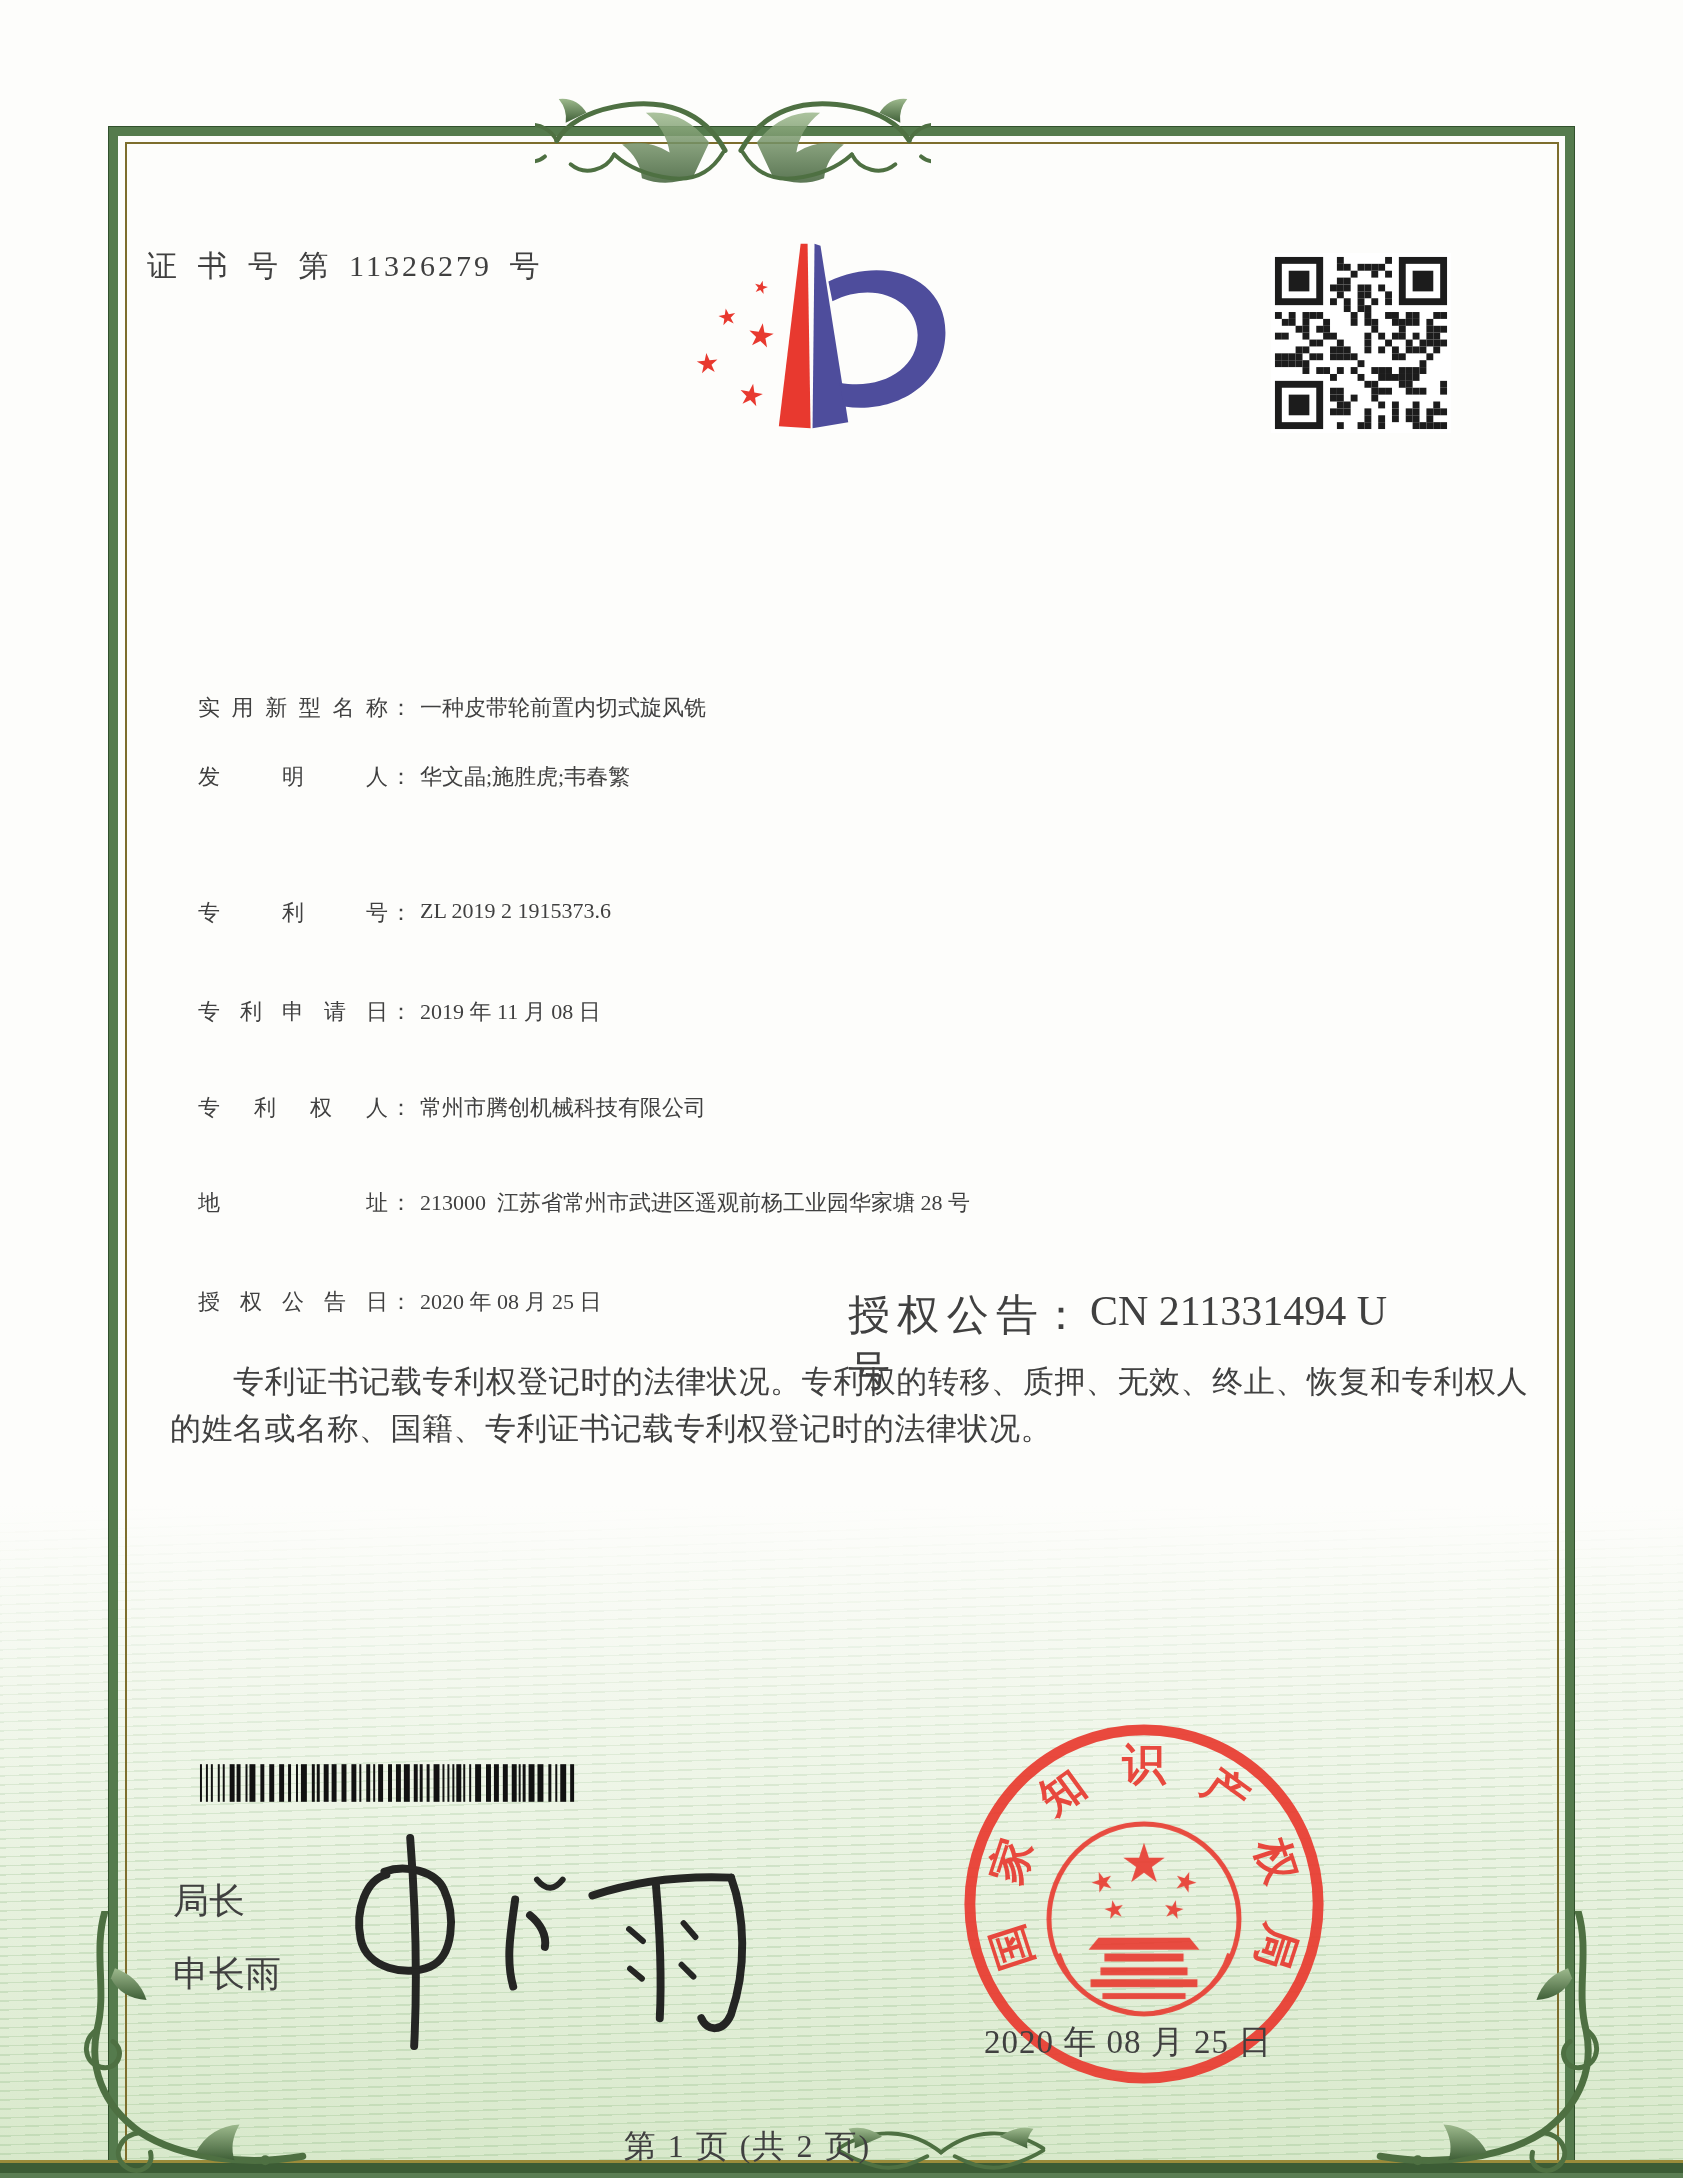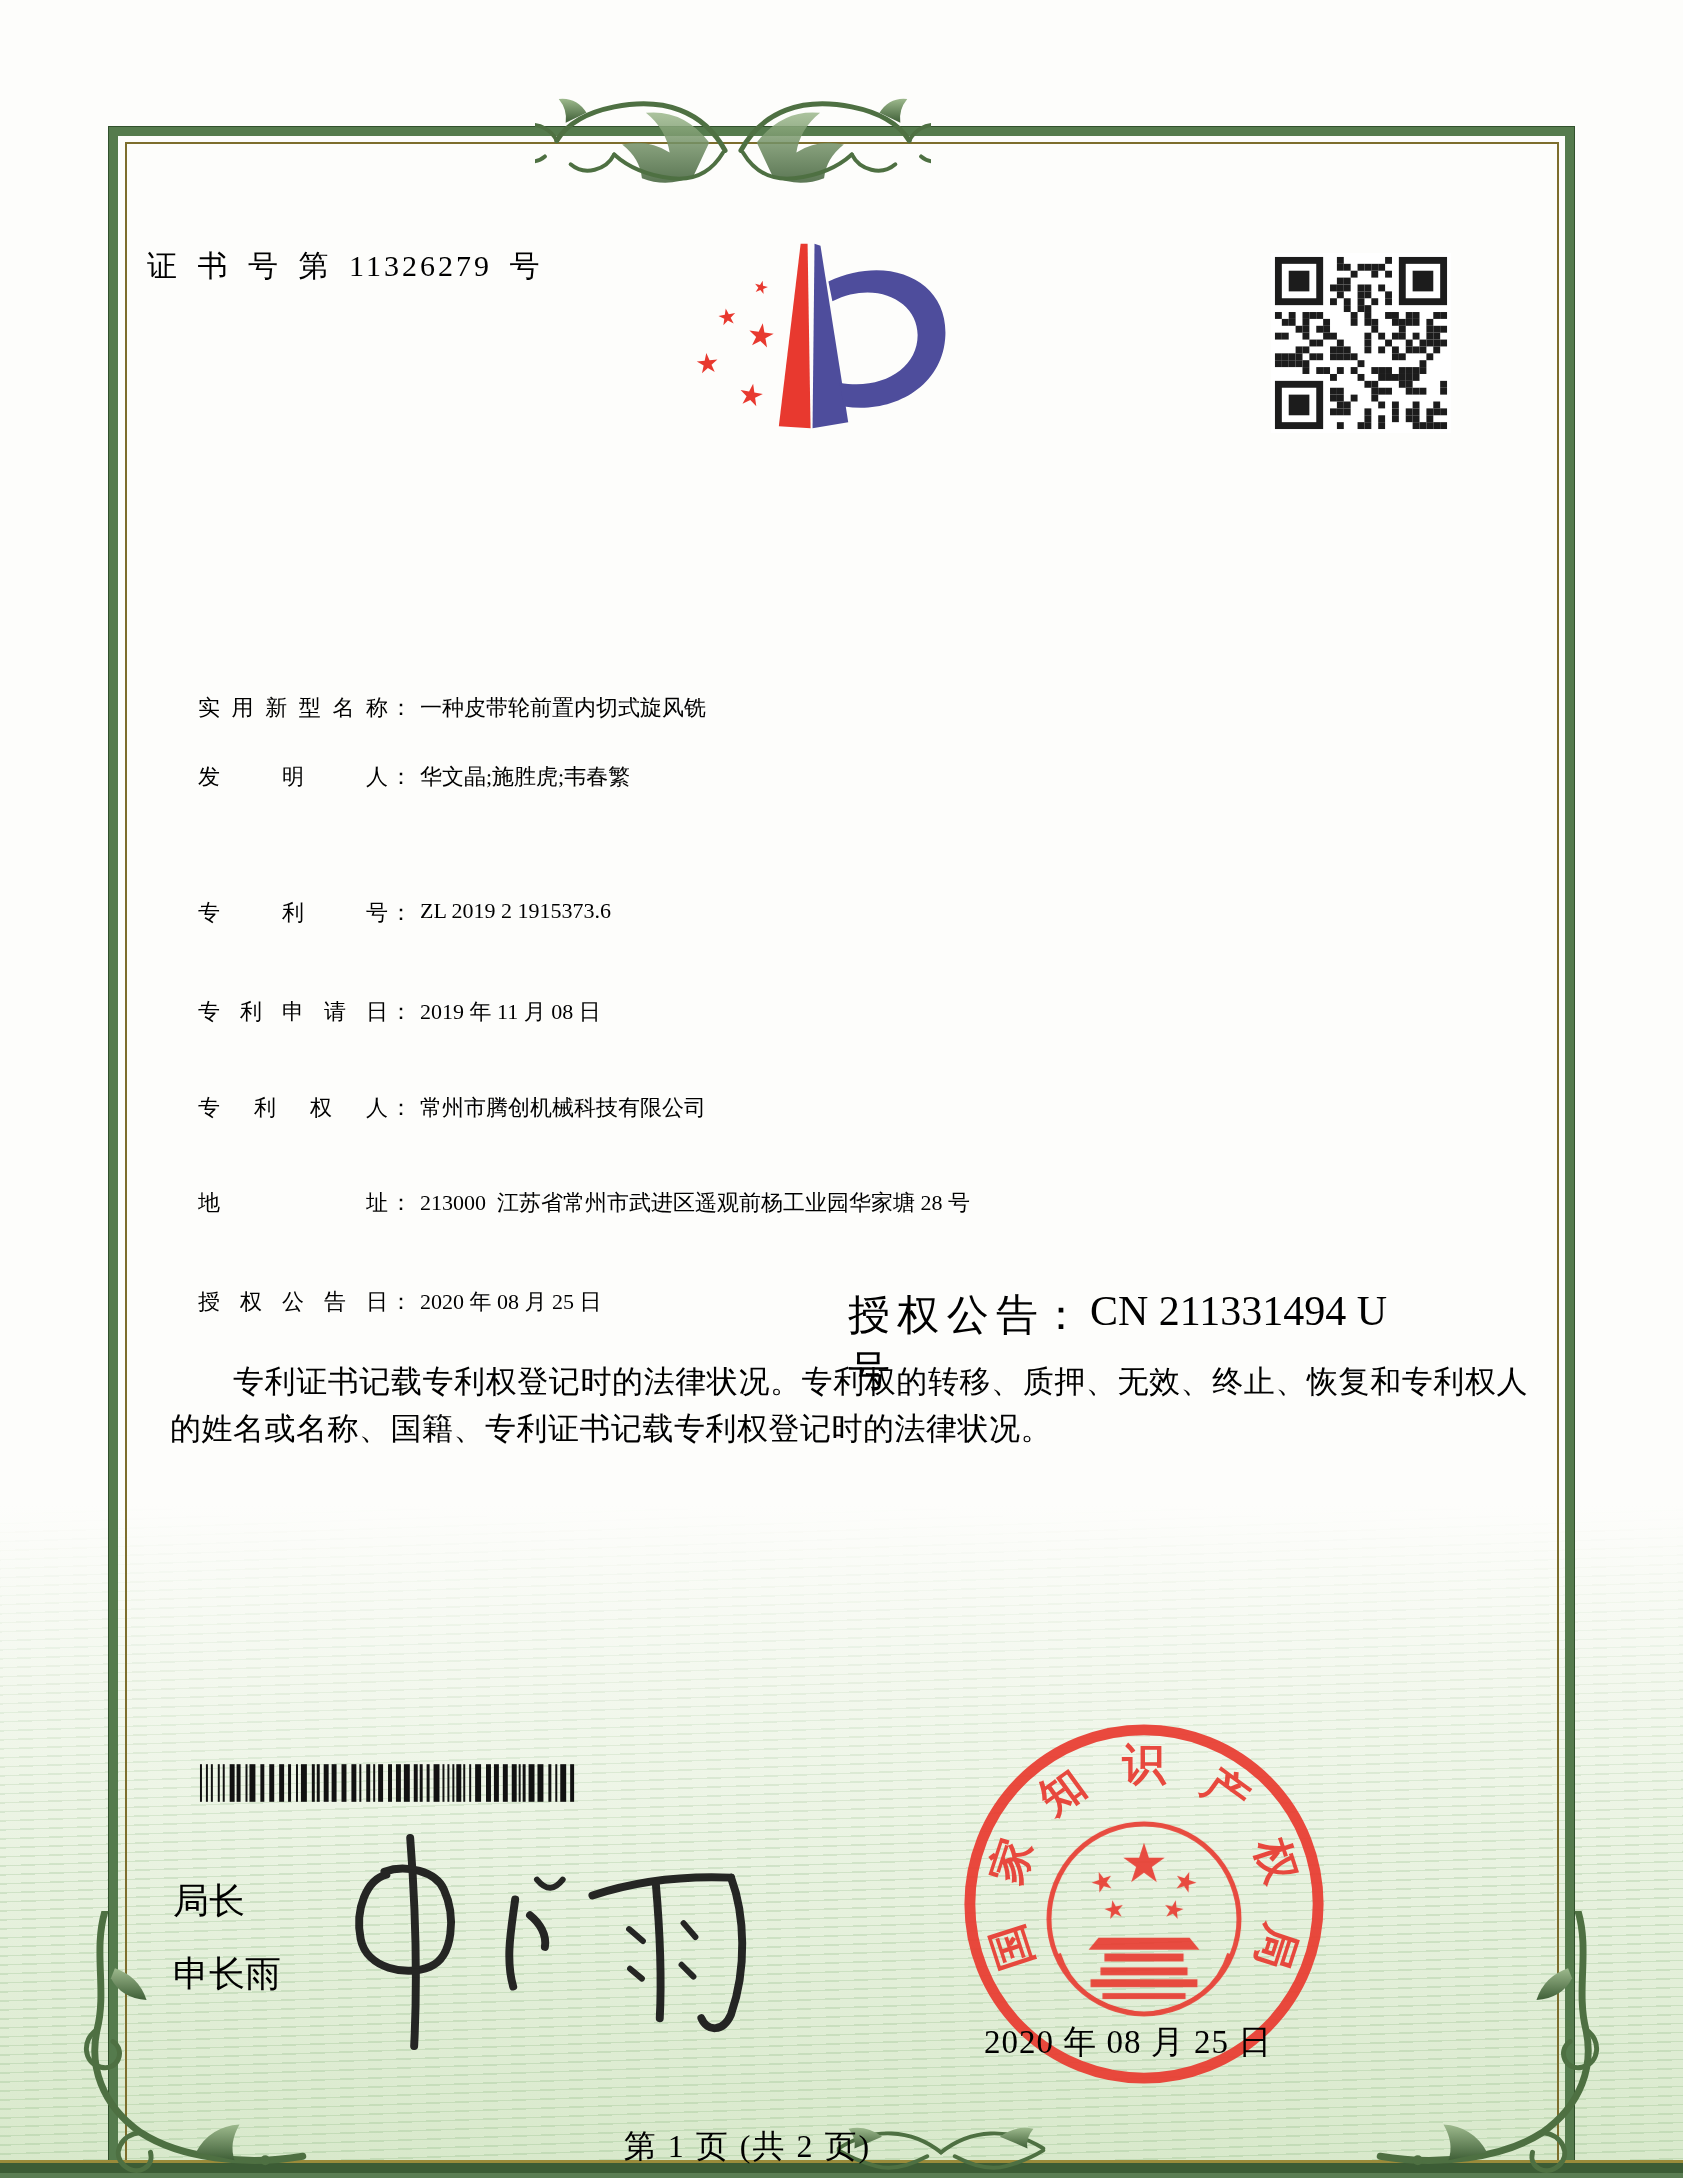--- a/index.html
+++ b/index.html
@@ -1,17 +1,17 @@
 <!DOCTYPE html>
 <html><head>
 <meta charset="utf-8">
 <style>
   html,body{margin:0;padding:0;background:#888;}
   .page{position:relative;width:1683px;height:2178px;background:#fdfdfb;overflow:hidden;
-        font-family:"Liberation Serif","DejaVu Serif",serif;color:#000000;}
+        font-family:"Liberation Serif","DejaVu Serif",serif;color:#404040;}
   
   .tint{position:absolute;left:0;top:1505px;width:1683px;height:673px;z-index:0;
         background:linear-gradient(180deg,rgba(228,240,218,0) 0%,rgba(222,237,210,.55) 45%,rgba(213,231,199,.95) 100%);}
   .waves{position:absolute;left:0;top:1505px;width:1683px;height:673px;z-index:0;
         background:repeating-linear-gradient(178deg,rgba(110,165,100,.20) 0 1.5px,rgba(255,255,255,0) 1.5px 9px);
         -webkit-mask-image:linear-gradient(180deg,transparent 0%,#000 55%);
         mask-image:linear-gradient(180deg,transparent 0%,#000 55%);}
   
   .frame{position:absolute;left:109px;top:127px;width:1465px;height:2051px;z-index:1;
         border:9px solid #557b4d;border-bottom:none;box-sizing:border-box;outline:1px solid #31502c;}

